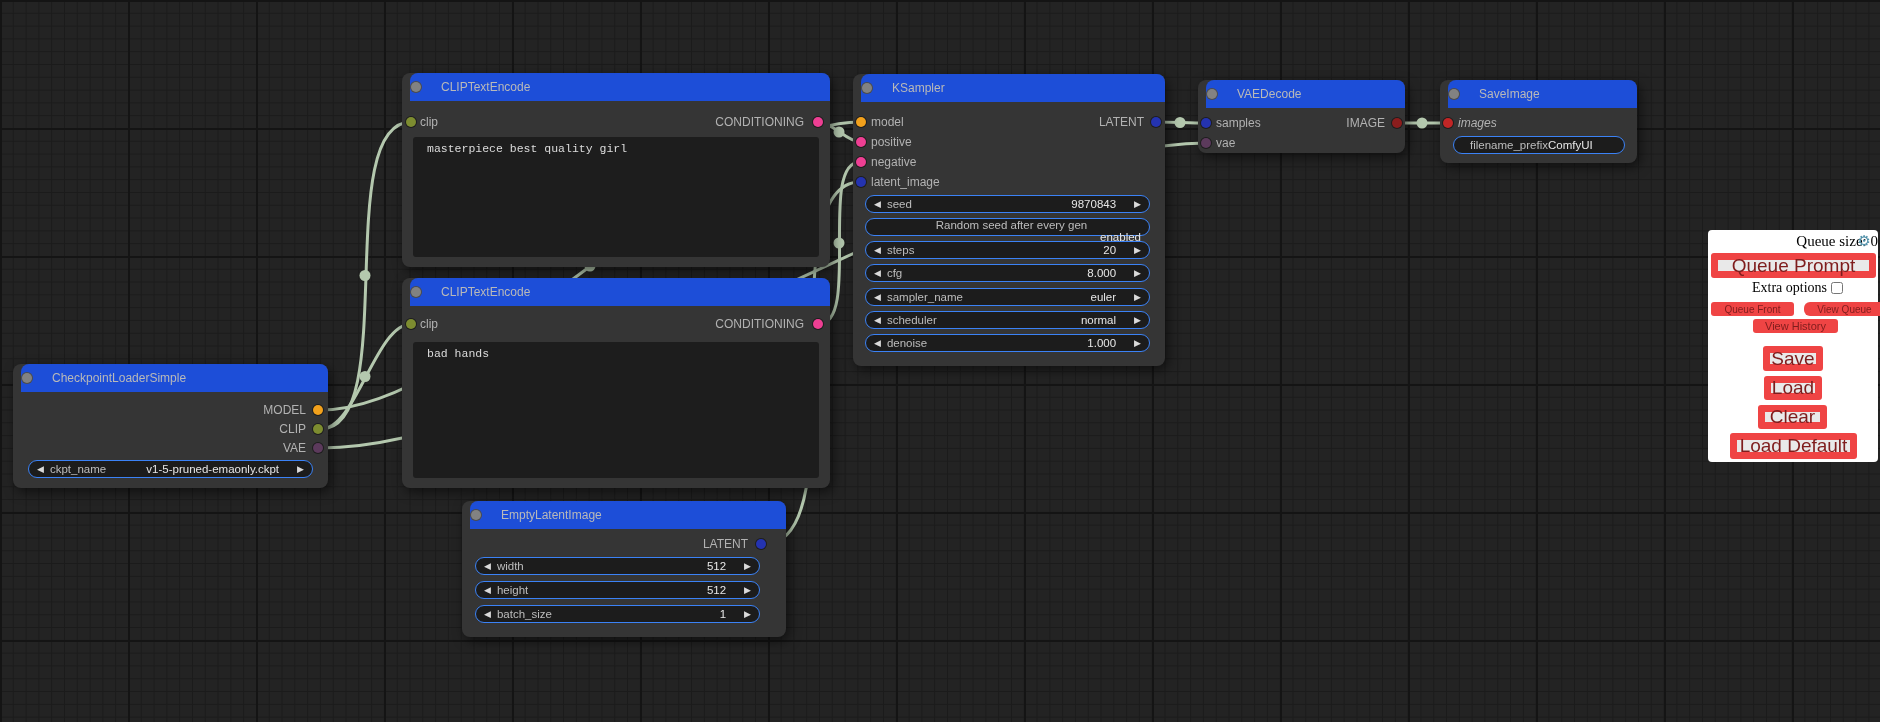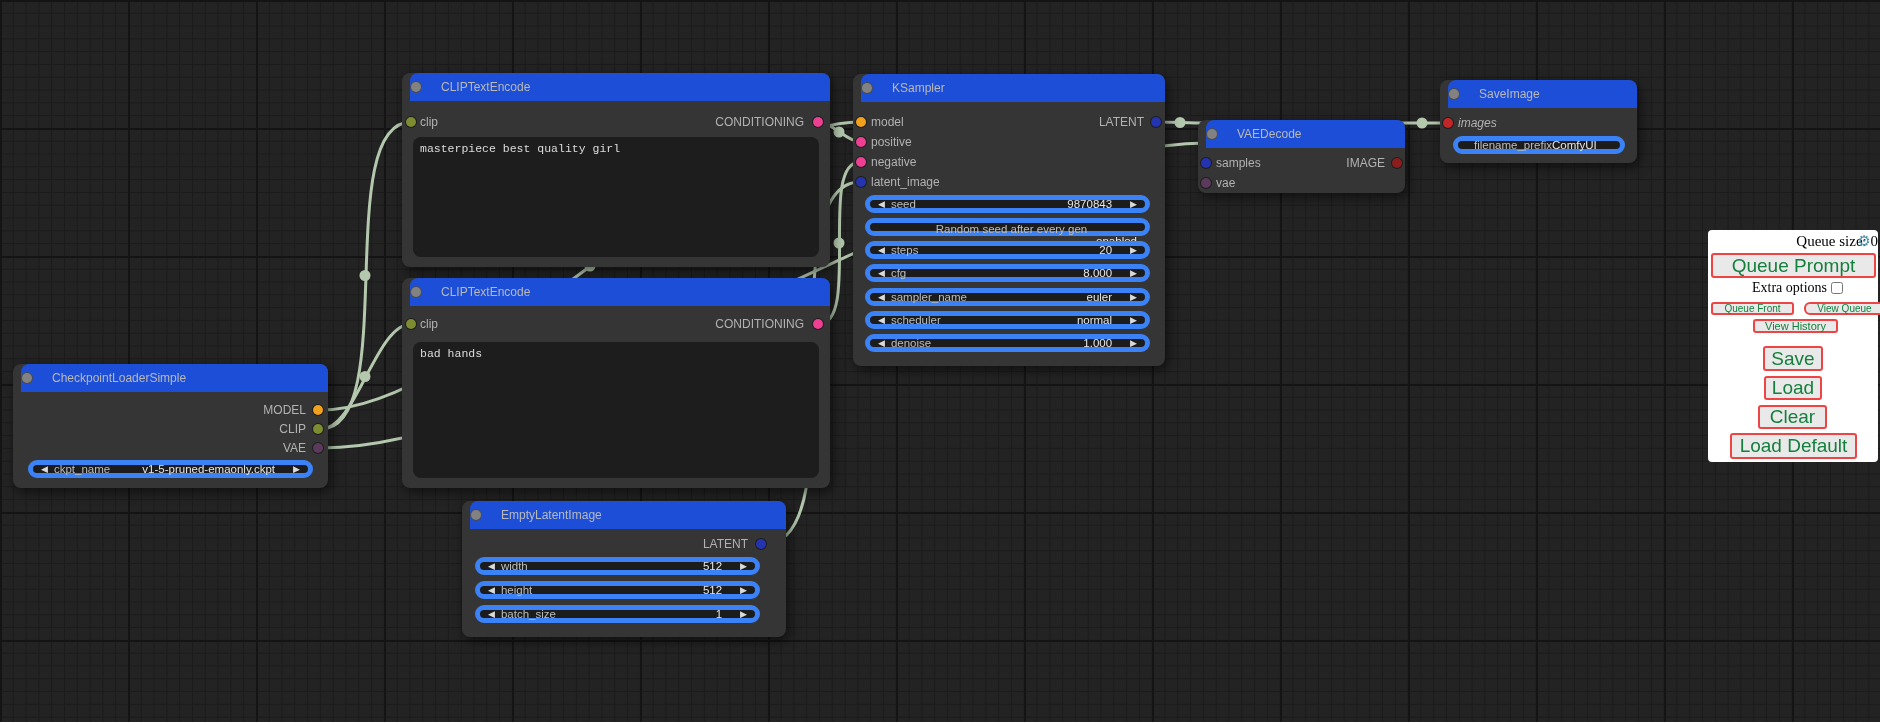--- a/index.html
+++ b/index.html
@@ -29,50 +29,50 @@
     background:#828282;box-shadow:0 0 0 1px #4c4c4c;
   }
   .slot{position:absolute;height:20px;line-height:20px;font-size:12px;color:#b2b2b2;white-space:nowrap;}
   .slot.in{left:0;padding-left:18px;}
   .slot.out{right:0;text-align:right;}
   .sdot{
     position:absolute;top:5px;width:10px;height:10px;border-radius:50%;
     box-shadow:0 0 0 1px rgba(0,0,0,.45);
   }
   .widget{
-    position:absolute;height:18px;background:#1c1c1c;border:5px solid #3b82f6;
+    position:absolute;height:18px;background:#1c1c1c;border:1px solid #3b82f6;
     border-radius:10px;box-sizing:border-box;display:flex;align-items:center;
     font-size:11.5px;color:#c4c4c4;padding:0 8px;white-space:nowrap;text-align:right;
   }
   .widget .arrow{color:#dadada;font-size:9px;line-height:1;}
   .widget .wlabel{margin-left:6px;color:#bdbdbd;}
   .widget.noarrow .wlabel{margin-left:8px;}
   .widget .wvalue{margin-left:auto;color:#e6e6e6;}
   .widget .wvalue.gap{margin-right:18px;}
   .widget .toggle{
     width:13px;height:13px;border-radius:50%;background:#95a8bf;margin-left:7px;
     box-shadow:0 0 0 1px rgba(0,0,0,.35);
   }
   textarea.prompt{
     position:absolute;resize:none;border:none;outline:none;background:#1d1d1d;
     color:#dcdcdc;font-family:"Liberation Mono",monospace;font-size:11.5px;
-    padding:5px 7px;border-radius:8px;box-sizing:border-box;
+    padding:5px 14px;border-radius:3px;box-sizing:border-box;
   }
   
   #menu{
     position:absolute;z-index:3;left:1708px;top:230px;width:170px;height:232px;
     background:#ffffff;color:#000;border-radius:4px;
     font-family:"Liberation Serif",serif;
   }
   #menu .qsize{position:absolute;top:3px;left:0;right:0;text-align:right;font-size:15px;}
   #menu .gear{position:absolute;top:2px;right:7px;font-size:15px;color:#4e8fa8;cursor:pointer;
     font-family:"DejaVu Sans",sans-serif;}
   .mbtn{
-    position:absolute;box-sizing:border-box;background:#e9e9e9;border:2px solid #ef4444;
-    border-radius:3px;font-family:"Liberation Sans",sans-serif;color:#15803d;
+    position:absolute;box-sizing:border-box;background:#e9e9e9;border:7px solid #ef4444;
+    border-radius:3px;font-family:"Liberation Sans",sans-serif;color:#7f1d1d;
     display:flex;align-items:center;justify-content:center;padding:0;cursor:pointer;
   }
   #menu .extra{position:absolute;top:49px;left:12px;right:0;text-align:center;font-size:14px;}
   #menu .extra input{width:12px;height:12px;vertical-align:-2px;margin-left:4px;}
 </style>
 </head>
 <body>
 
 <div id="canvas">
 
@@ -188,21 +188,21 @@
       <span class="arrow">▶</span>
     </div>
     <div class="widget" style="left:12px;top:260px;width:285px;">
       <span class="arrow">◀</span>
       <span class="wlabel">denoise</span>
       <span class="wvalue gap">1.000</span>
       <span class="arrow">▶</span>
     </div>
   </div>
 
-  <div class="node" style="left:1198px;top:80px;width:207px;height:73px;margin-top:40px;">
+  <div class="node" style="left:1198px;top:80px;width:207px;height:73px;">
     <div class="ntitle"><span>VAEDecode</span></div>
     <span class="tdot"></span>
     <div class="slot in" style="top:33px;"><span>samples</span></div>
     <span class="sdot" style="left:3px;top:38px;background:#2433b0;"></span>
     <div class="slot in" style="top:53px;"><span>vae</span></div>
     <span class="sdot" style="left:3px;top:58px;background:#5c3a5c;"></span>
     <div class="slot out" style="top:33px;right:20px;"><span>IMAGE</span></div>
     <span class="sdot" style="right:3px;top:38px;background:#8b1d1d;"></span>
   </div>
 

